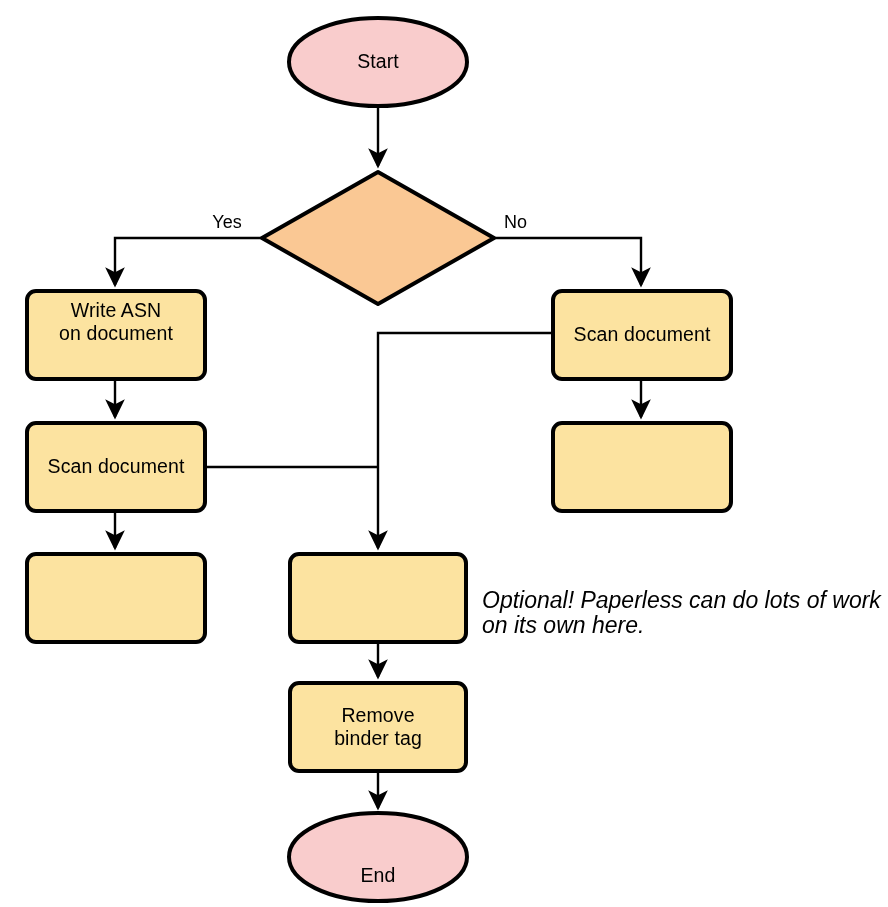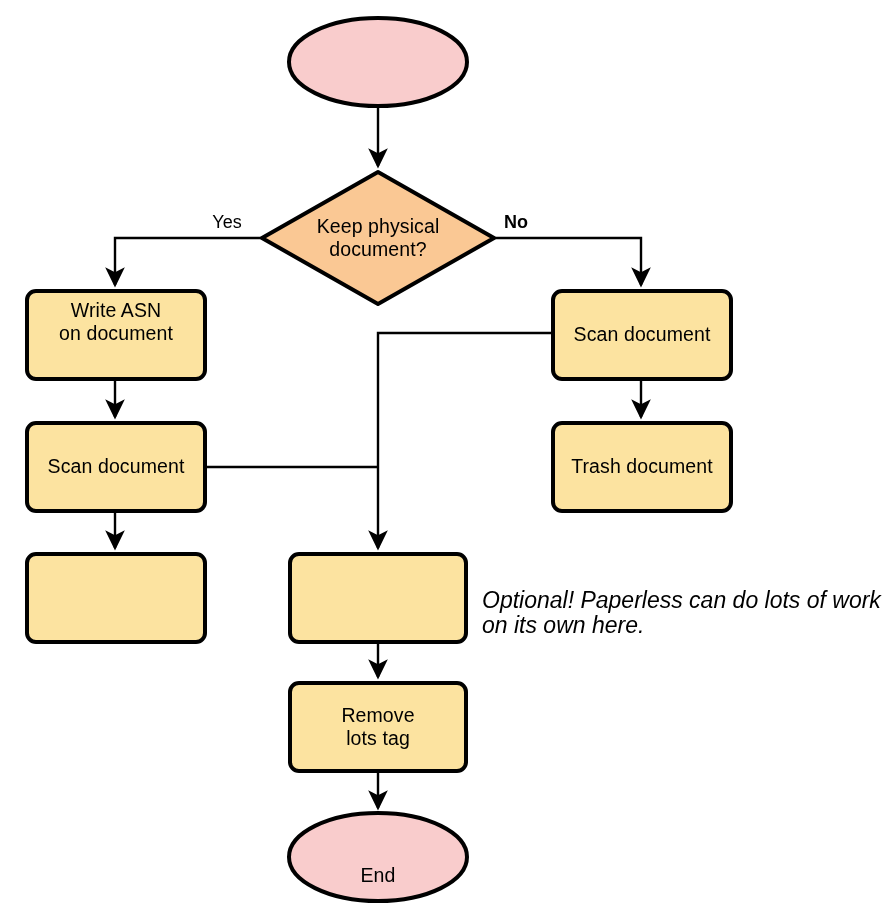--- a/index.html
+++ b/index.html
@@ -117,43 +117,41 @@
       <rect x="553" y="423" width="178" height="88" rx="9" ry="9" fill="#FCE3A0"></rect>
 
       <rect x="290" y="554" width="176" height="88" rx="9" ry="9" fill="#FCE3A0"></rect>
 
       <rect x="290" y="683" width="176" height="88" rx="9" ry="9" fill="#FCE3A0"></rect>
 
       <ellipse cx="378" cy="857" rx="89" ry="44" fill="#F9CCCC"></ellipse>
     </g>
   </svg>
 
+  <div class="node-label" style="left:289px; top:18px; width:178px; height:88px;">Start</div>
 
-  <div class="node-label" style="left:262px; top:172px; width:232px; height:132px;">Keep physical
-document?</div>
 
   <div class="node-label" style="left:27px; top:278px; width:178px; height:88px;">Write ASN
 on document</div>
 
   <div class="node-label" style="left:27px; top:423px; width:178px; height:88px;">Scan document</div>
 
 
   <div class="node-label" style="left:553px; top:291px; width:178px; height:88px;">Scan document</div>
 
-  <div class="node-label" style="left:553px; top:423px; width:178px; height:88px;">Trash document</div>
 
 
   <div class="node-label" style="left:290px; top:683px; width:176px; height:88px;">Remove
-lots tag</div>
+binder tag</div>
 
   <div class="node-label" style="left:289px; top:832px; width:178px; height:88px;">End</div>
 
   <div class="edge-label" style="left:196px; top:209px; width:62px; height:26px;">Yes</div>
 
-  <div class="edge-label" style="left:504px; top:209px; width:48px; height:26px; justify-content:flex-start;font-weight:bold;">No</div>
+  <div class="edge-label" style="left:504px; top:209px; width:48px; height:26px; justify-content:flex-start;">No</div>
 
   <div class="note-text" style="left:482px; top:588px; width:400px; height:60px;">Optional! Paperless can do lots of work on its own here.</div>
 
   <div class="hit" style="left:289px; top:18px; width:178px; height:88px; border-radius:50%;"></div>
   <div class="hit" style="left:262px; top:172px; width:232px; height:132px;"></div>
   <div class="hit" style="left:27px; top:291px; width:178px; height:88px;"></div>
   <div class="hit" style="left:27px; top:423px; width:178px; height:88px;"></div>
   <div class="hit" style="left:27px; top:554px; width:178px; height:88px;"></div>
   <div class="hit" style="left:553px; top:291px; width:178px; height:88px;"></div>
   <div class="hit" style="left:553px; top:423px; width:178px; height:88px;"></div>

